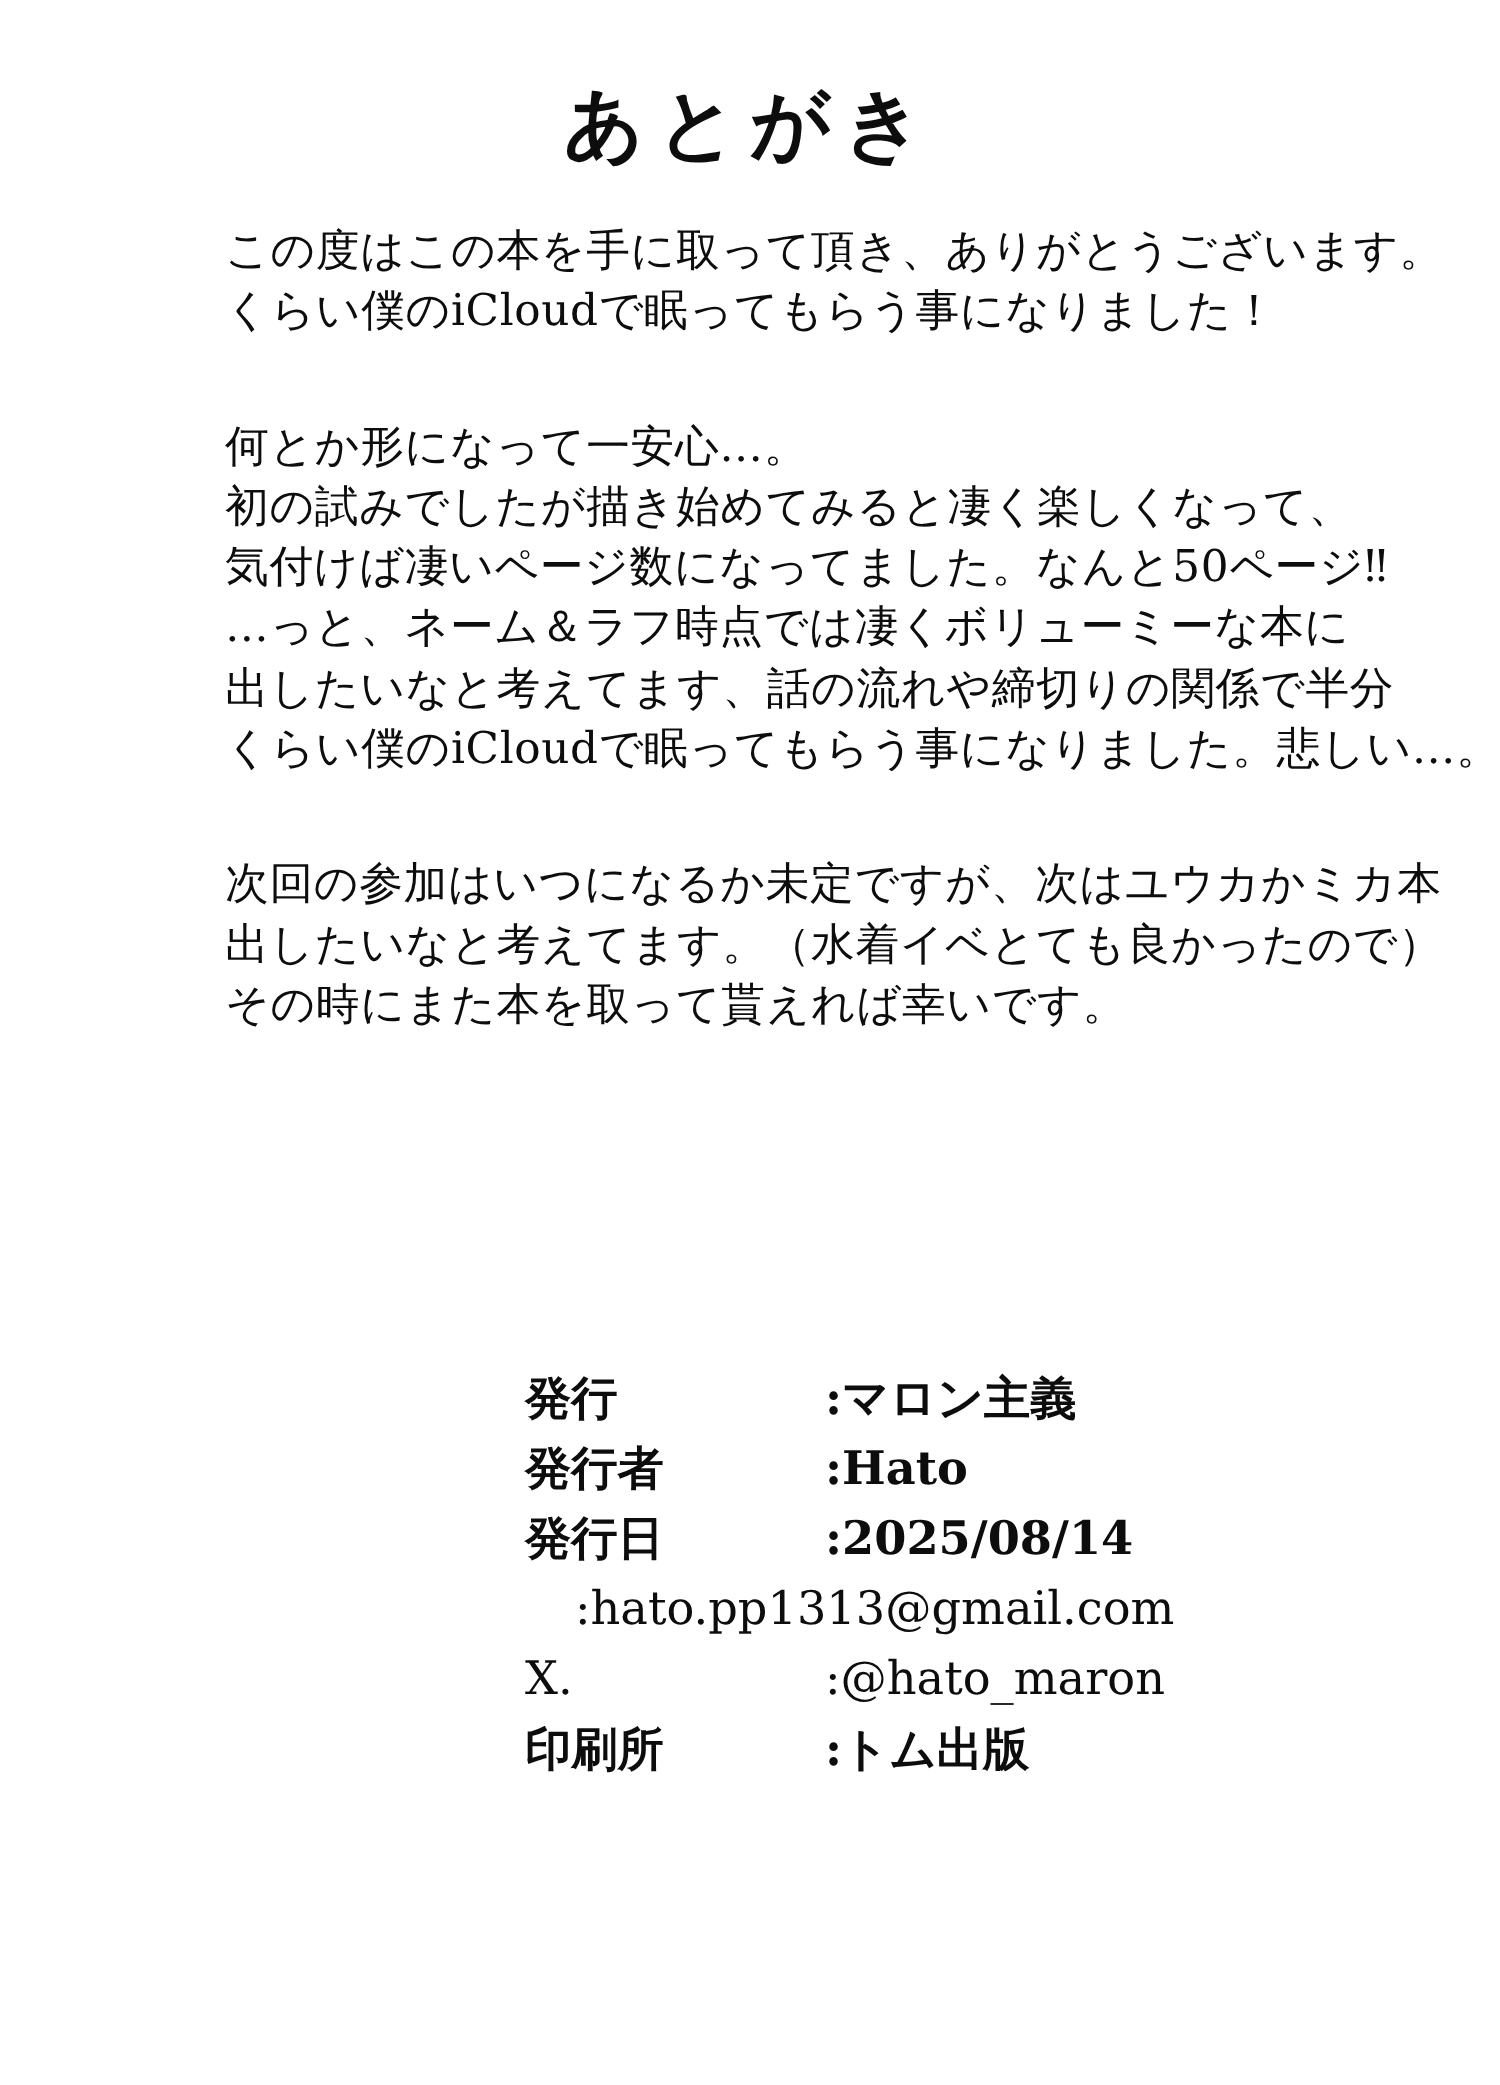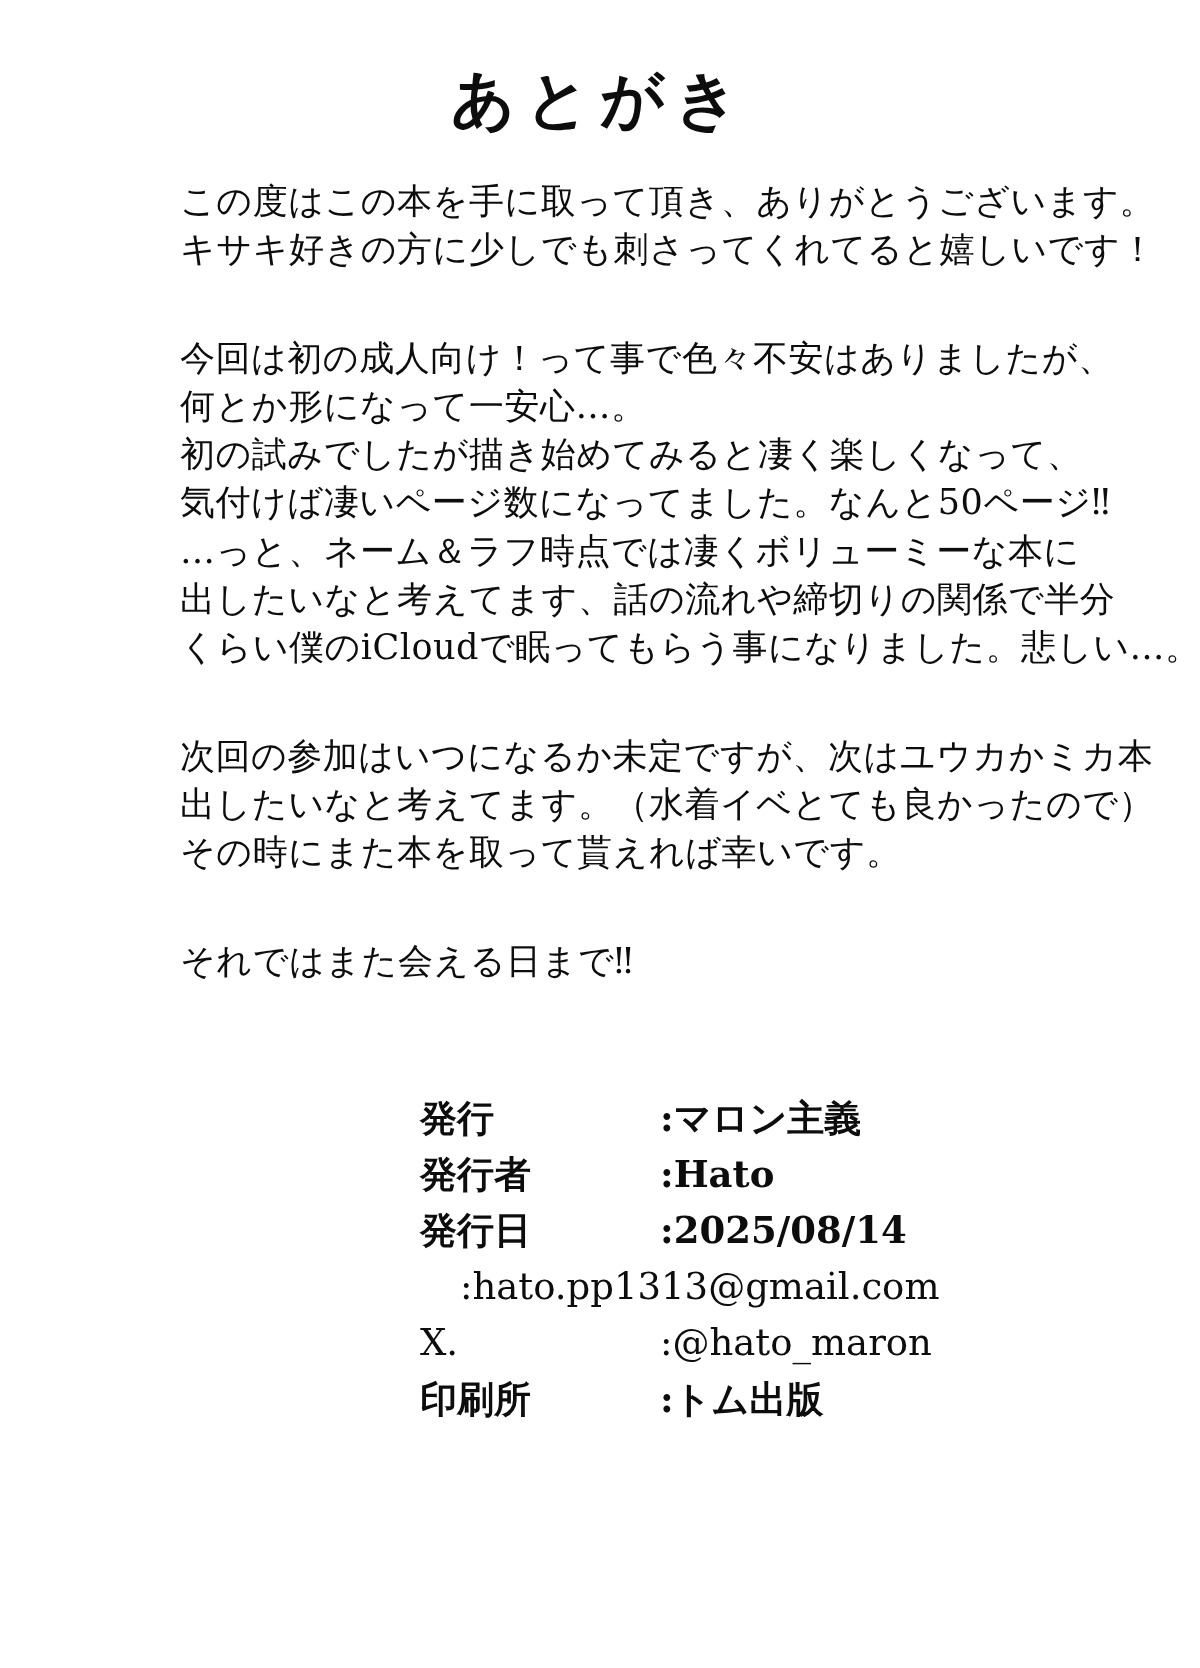--- a/index.html
+++ b/index.html
@@ -88,48 +88,44 @@
 <body>
 
 <div class="page">
 
   <h1 class="afterword-title">あとがき</h1>
 
   <div class="body-block">
 
     <p class="para">
       <span class="line">この度はこの本を手に取って頂き、ありがとうございます。</span>
-      <span class="line">キサキ好きの方に少しでも刺さってくれてると嬉しいです！</span>
+      <span class="line">くらい僕のiCloudで眠ってもらう事になりました！</span>
     </p>
 
     <div class="spacer-md"></div>
 
     <p class="para">
-      <span class="line">今回は初の成人向け！って事で色々不安はありましたが、</span>
       <span class="line">何とか形になって一安心…。</span>
       <span class="line">初の試みでしたが描き始めてみると凄く楽しくなって、</span>
       <span class="line">気付けば凄いページ数になってました。なんと50ページ‼</span>
       <span class="line">…っと、ネーム＆ラフ時点では凄くボリューミーな本に</span>
       <span class="line">出したいなと考えてます、話の流れや締切りの関係で半分</span>
       <span class="line">くらい僕のiCloudで眠ってもらう事になりました。悲しい…。</span>
     </p>
 
     <div class="spacer-md"></div>
 
     <p class="para">
       <span class="line">次回の参加はいつになるか未定ですが、次はユウカかミカ本</span>
       <span class="line">出したいなと考えてます。（水着イベとても良かったので）</span>
       <span class="line">その時にまた本を取って貰えれば幸いです。</span>
     </p>
 
     <div class="spacer-md"></div>
 
-    <p class="para">
-      <span class="line">それではまた会える日まで‼</span>
-    </p>
 
   </div>
 
   <div class="colophon">
     <div class="row">
       <span class="key">発行</span>
       <span class="val">:マロン主義</span>
     </div>
     <div class="row">
       <span class="key">発行者</span>

